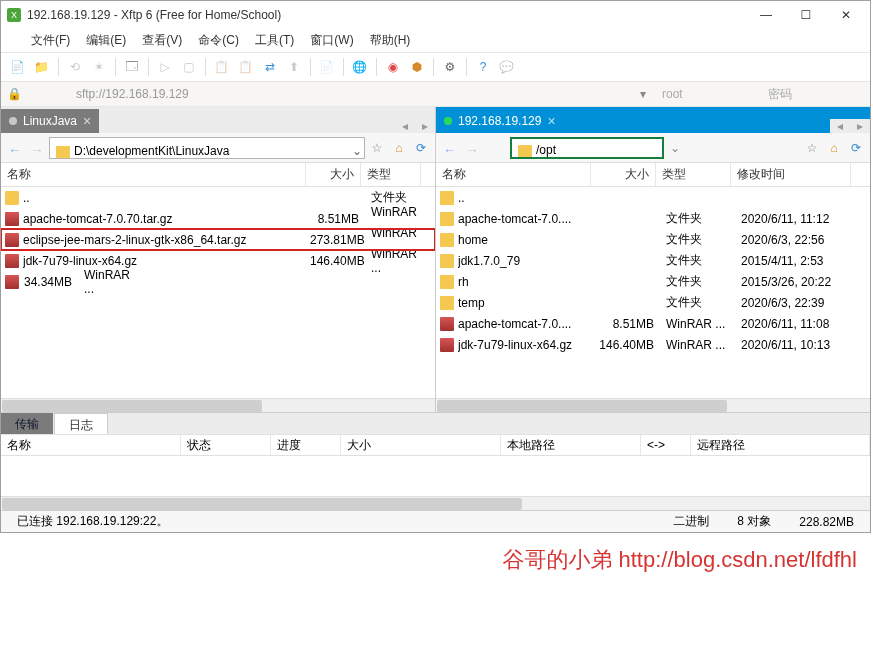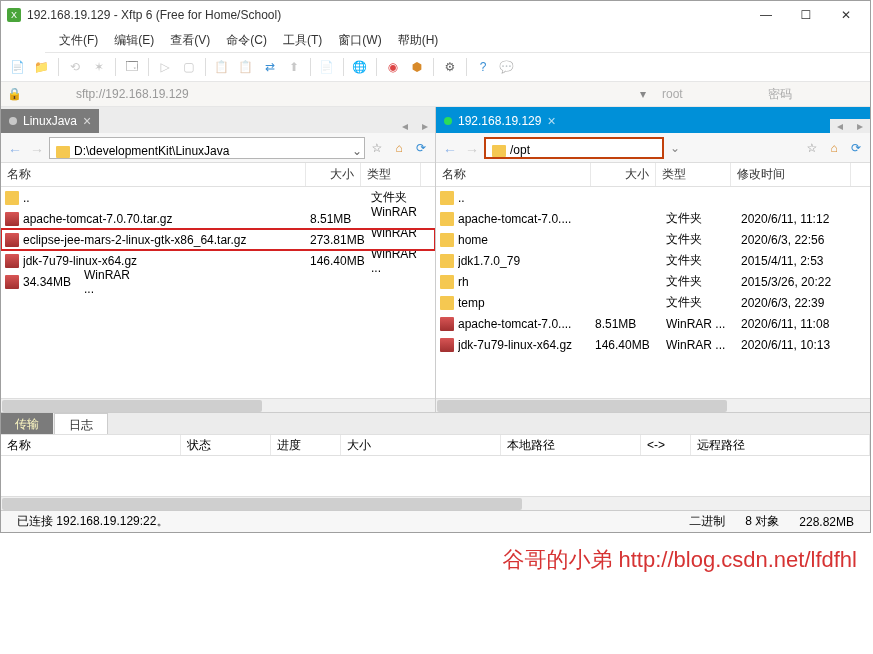--- a/index.html
+++ b/index.html
@@ -2,21 +2,21 @@
 <html><head>
 <meta charset="utf-8">
 <style>
 * { box-sizing: border-box; margin: 0; padding: 0; font-family: "Microsoft YaHei", Tahoma, sans-serif; font-size: 12px; }
 body { background: #fff; width: 873px; }
 .window { border: 1px solid #9f9f9f; width: 871px; background: #fff; }
 .titlebar { display: flex; align-items: center; height: 28px; background: #fff; padding: 0 4px 0 6px; }
 .titlebar .icon { width: 14px; height: 14px; background: #4aa53a; border-radius: 2px; margin-right: 6px; display:flex;align-items:center;justify-content:center;color:#fff;font-size:9px;}
 .titlebar .title { flex: 1; color: #333; }
 .titlebar .wb { width: 40px; height: 28px; display: flex; align-items: center; justify-content: center; color: #333; }
-.menubar { display: flex; height: 24px; align-items: center; padding: 0 6px; border-bottom: 1px solid #e6e6e6; margin-left: 44px; }
+.menubar { display: flex; height: 24px; align-items: center; padding: 0 22px; border-bottom: 1px solid #e6e6e6; }
 .menubar span { padding: 3px 8px; color: #333; }
 .toolbar { display: flex; height: 28px; align-items: center; padding: 0 6px; gap: 2px; background:#fff;}
 .tb-btn { width: 22px; height: 22px; display: flex; align-items: center; justify-content: center; color: #666; border-radius:2px;}
 .tb-btn.d { opacity:.35; }
 .tb-sep { width:1px; height:18px; background:#ddd; margin:0 3px;}
 .addrbar { display:flex; height:26px; align-items:center; padding:0 6px; gap:6px; background:#f7f6f4;border-top:1px solid #e6e6e6;border-bottom:1px solid #e6e6e6;}
 .addrbar .lock { color:#e2b33a; }
 .addrbar .url { flex:1; color:#999;margin-left:48px; }
 .addrbar .user,.addrbar .pass{ width:100px; color:#aaa; padding:2px 4px;}
 .addrbar .dd{color:#888;padding:0 6px;}
@@ -28,45 +28,45 @@
 .tab.rt{ background:#0090d8;align-items:center;}
 .tab .dot{width:8px;height:8px;border-radius:50%;background:#c8c8c8;}
 .tab.rt .dot{background:#2bdc5a;}
 .tab .x{color:#fff;opacity:.7;font-size:14px;line-height:1;}
 .tabs .sp{flex:1;}
 .tabs .ar{width:20px;text-align:center;color:#999;}
 .nav { display:flex; align-items:center; height:30px; padding:0 4px; gap:2px; background:#f7f7f7;border-bottom:1px solid #ddd;}
 .nav .arr{width:20px;color:#8fb4e8;text-align:center;font-size:14px;}
 .nav .arr.dis{color:#ccc;}
 .nav .combo{flex:1;display:flex;align-items:flex-end;height:22px;border:1px solid #b5b5b5;background:#fff;padding:0 2px;}
-.nav .combo.hl{border:2px solid #c2410c;}
+.nav .combo.hl{border:2px solid #15803d;margin-left:26px;}
 .nav .combo .fld{width:14px;height:12px;background:#f5c851;margin:0 4px;border-radius:1px;}
 .nav .combo .txt{flex:1;}
 .nav .combo .dd{color:#666;}
 .nav .ic{width:20px;text-align:center;color:#888;}
 .lst { height:235px; overflow:hidden; background:#fff;}
 .lsthdr{display:flex;border-bottom:1px solid #e0e0e0;}
 .lsthdr span{padding:3px 6px;border-right:1px solid #e8e8e8;color:#333;}
 .lstrow{display:flex;align-items:center;height:21px;padding:0 4px;}
 .lstrow.sel{outline:2px solid #d42222;outline-offset:-1px;}
 .lstrow .ic{width:14px;height:14px;margin-right:4px;flex-shrink:0;}
 .ic.folder{background:#f5c851;border-radius:1px;}
 .ic.arc{background:linear-gradient(#d85555,#a13030);border-radius:1px;}
 .ic.rpm{background:#3585c7;border-radius:1px;}
 .c-nm{overflow:hidden;white-space:nowrap;text-overflow:ellipsis;}
-.c-sz{text-align:left;padding-right:6px;}
+.c-sz{text-align:right;padding-right:6px;}
 .scroller{height:14px;background:#f0f0f0;border-top:1px solid #ddd;position:relative;}
 .scroller .th{position:absolute;height:12px;top:1px;background:#cfcfcf;border-radius:2px;}
 .bottabs{display:flex;height:22px;background:#ececec;border-top:1px solid #ccc;}
-.bottabs span{padding:3px 14px;background:#7b7b7b;color:#fef9c3;margin-right:1px;}
+.bottabs span{padding:3px 14px;background:#7b7b7b;color:#0f172a;margin-right:1px;}
 .bottabs span.a{background:#fff;color:#333;border:1px solid #ccc;border-bottom:none;}
 .xferhdr{display:flex;border-bottom:1px solid #e0e0e0;border-top:1px solid #e0e0e0;height:22px;align-items:center;}
 .xferhdr span{padding:0 6px;border-right:1px solid #e8e8e8;height:100%;display:flex;align-items:center;}
 .xferbody{height:40px;}
-.status{display:flex;height:22px;align-items:center;border-top:1px solid #ccc;padding:0 6px;background:#f7f7f7;}
+.status{display:flex;height:22px;align-items:center;border-top:1px solid #ccc;padding:0 6px;background:#f7f7f7;gap:8px;}
 .status .s1{flex:1;}
 .status span{padding:0 10px;}
 .watermark{color:#d63333;font-size:22px;text-align:right;padding:12px 16px 4px;font-weight:500;}
 </style>
 </head>
 <body>
 
 <div class="window">
  <div class="titlebar">
   <div class="icon">X</div>

